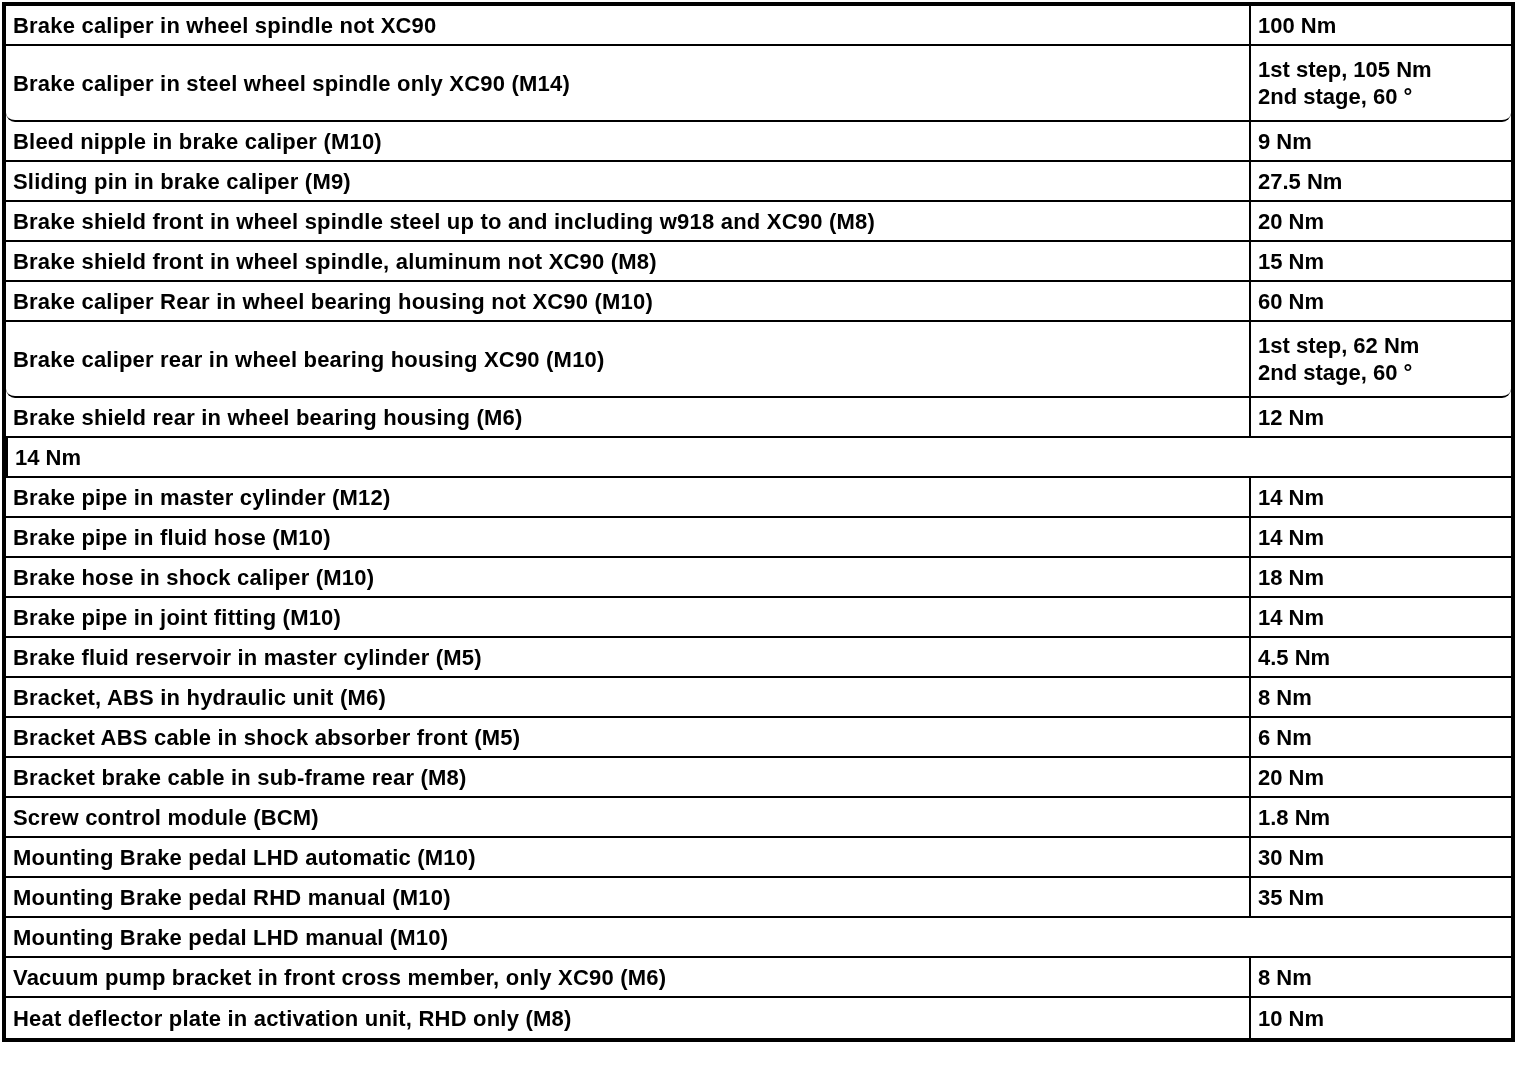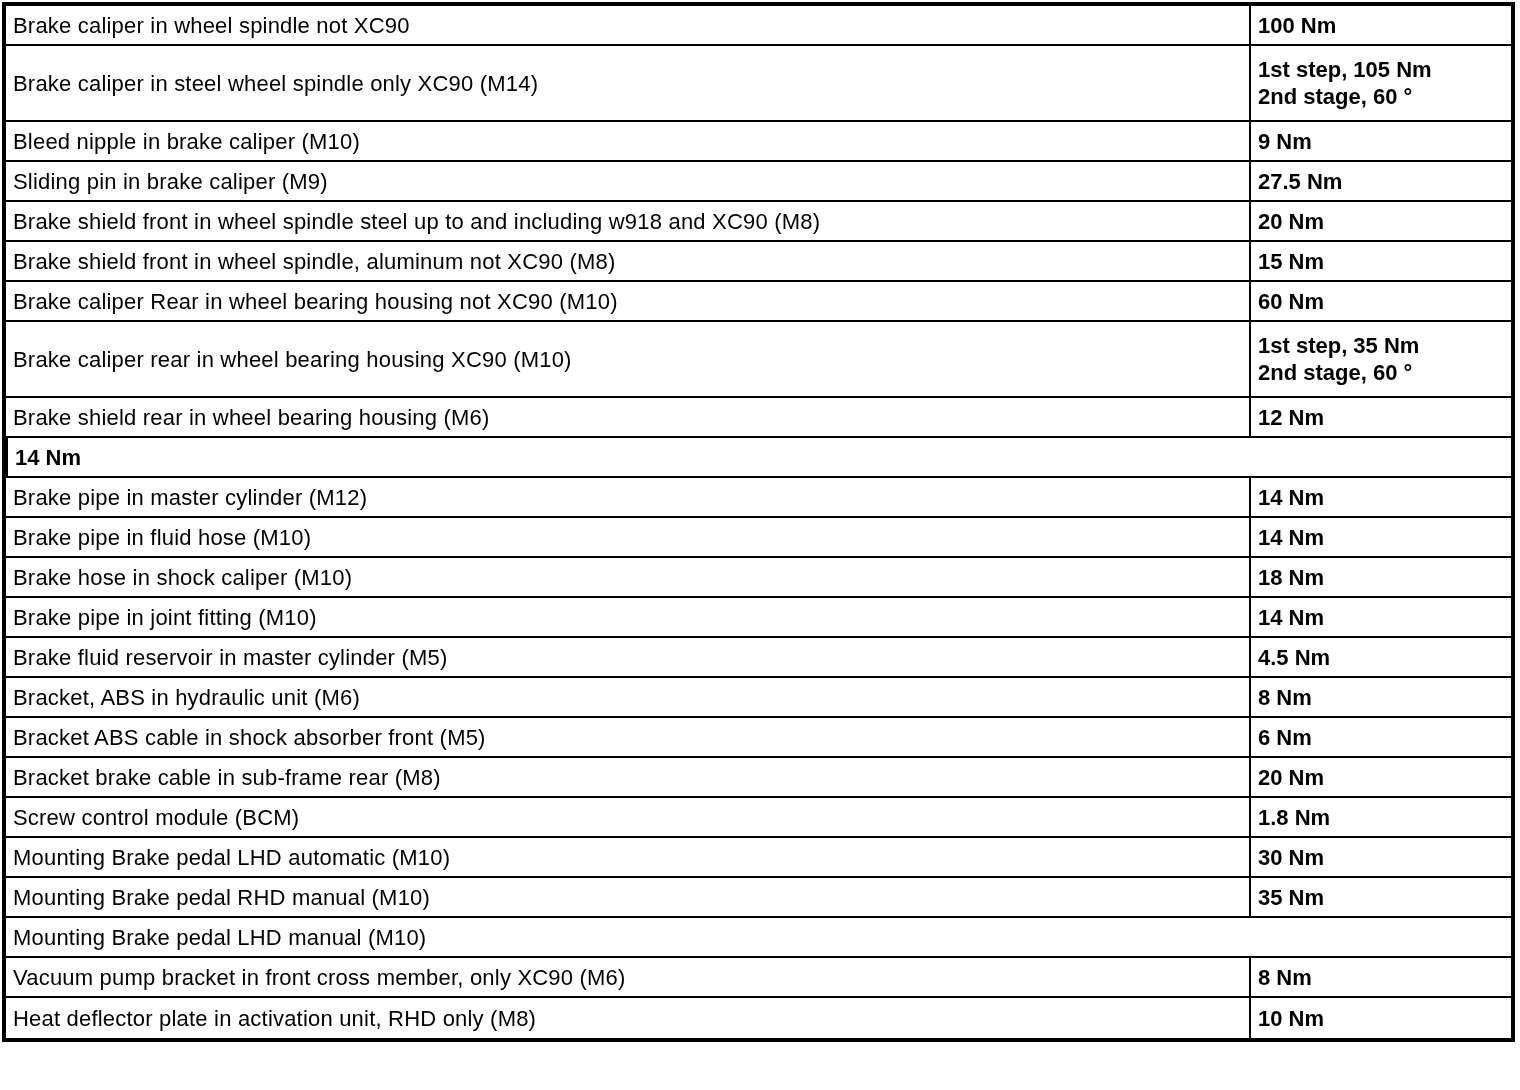--- a/index.html
+++ b/index.html
@@ -27,32 +27,33 @@
     align-items: stretch;
     min-height: 40px;
     border-bottom: 2px solid #000000;
     box-sizing: border-box;
   }
   .row:last-child {
     border-bottom: none;
   }
   .row.tall {
     min-height: 76px;
+    border-radius: 9px;
   }
   .cell {
     display: flex;
     align-items: center;
     box-sizing: border-box;
     font-size: 22px;
     line-height: 27px;
     padding: 2px 6px 2px 7px;
   }
   .cell.label {
     flex: 1 1 auto;
-    font-weight: normal;
+    font-weight: bold;
     letter-spacing: 0.2px;
   }
   .cell.value {
     flex: 0 0 262px;
     width: 262px;
     border-left: 2px solid #000000;
     font-weight: bold;
     white-space: pre-line;
   }
 </style>
@@ -92,21 +93,21 @@
     <div class="cell value">15 Nm</div>
   </div>
 
   <div class="row">
     <div class="cell label">Brake caliper Rear in wheel bearing housing not XC90 (M10)</div>
     <div class="cell value">60 Nm</div>
   </div>
 
   <div class="row tall">
     <div class="cell label">Brake caliper rear in wheel bearing housing XC90 (M10)</div>
-    <div class="cell value">1st step, 35 Nm
+    <div class="cell value">1st step, 62 Nm
 2nd stage, 60 °</div>
   </div>
 
   <div class="row">
     <div class="cell label">Brake shield rear in wheel bearing housing (M6)</div>
     <div class="cell value">12 Nm</div>
   </div>
 
   <div class="row">
     <div class="cell value">14 Nm</div>

